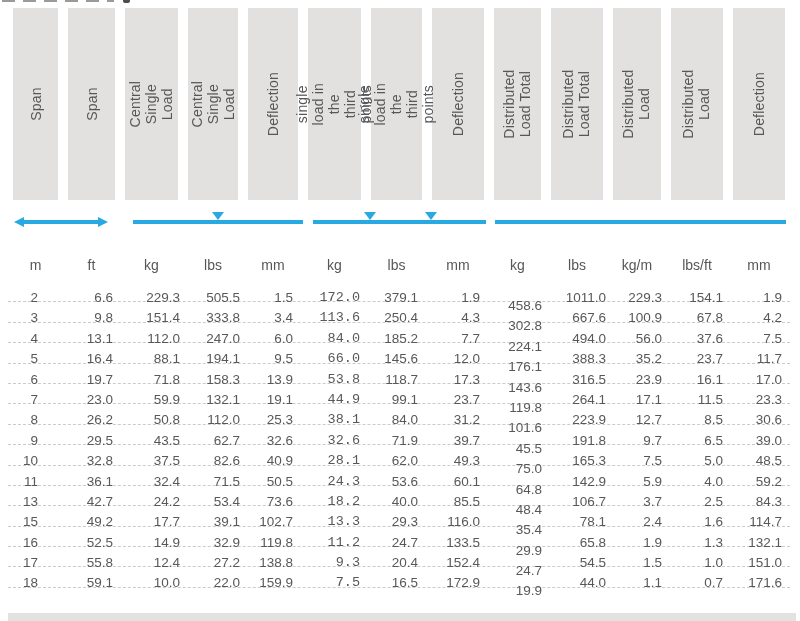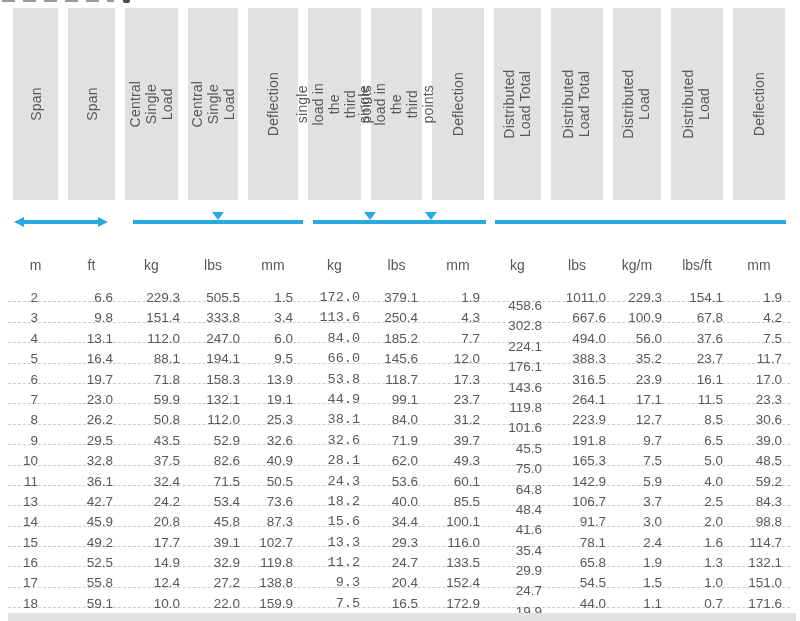--- a/index.html
+++ b/index.html
@@ -273,21 +273,21 @@
         <div>101.6</div>
         <div>223.9</div>
         <div>12.7</div>
         <div>8.5</div>
         <div>30.6</div>
       </div>
       <div class="data-row">
         <div>9</div>
         <div>29.5</div>
         <div>43.5</div>
-        <div>52.9</div>
+        <div>62.7</div>
         <div>32.6</div>
         <div>32.6</div>
         <div>71.9</div>
         <div>39.7</div>
         <div>45.5</div>
         <div>191.8</div>
         <div>9.7</div>
         <div>6.5</div>
         <div>39.0</div>
       </div>
@@ -330,35 +330,20 @@
         <div>18.2</div>
         <div>40.0</div>
         <div>85.5</div>
         <div>48.4</div>
         <div>106.7</div>
         <div>3.7</div>
         <div>2.5</div>
         <div>84.3</div>
       </div>
       <div class="data-row">
-        <div>14</div>
-        <div>45.9</div>
-        <div>20.8</div>
-        <div>45.8</div>
-        <div>87.3</div>
-        <div>15.6</div>
-        <div>34.4</div>
-        <div>100.1</div>
-        <div>41.6</div>
-        <div>91.7</div>
-        <div>3.0</div>
-        <div>2.0</div>
-        <div>98.8</div>
-      </div>
-      <div class="data-row">
         <div>15</div>
         <div>49.2</div>
         <div>17.7</div>
         <div>39.1</div>
         <div>102.7</div>
         <div>13.3</div>
         <div>29.3</div>
         <div>116.0</div>
         <div>35.4</div>
         <div>78.1</div>

